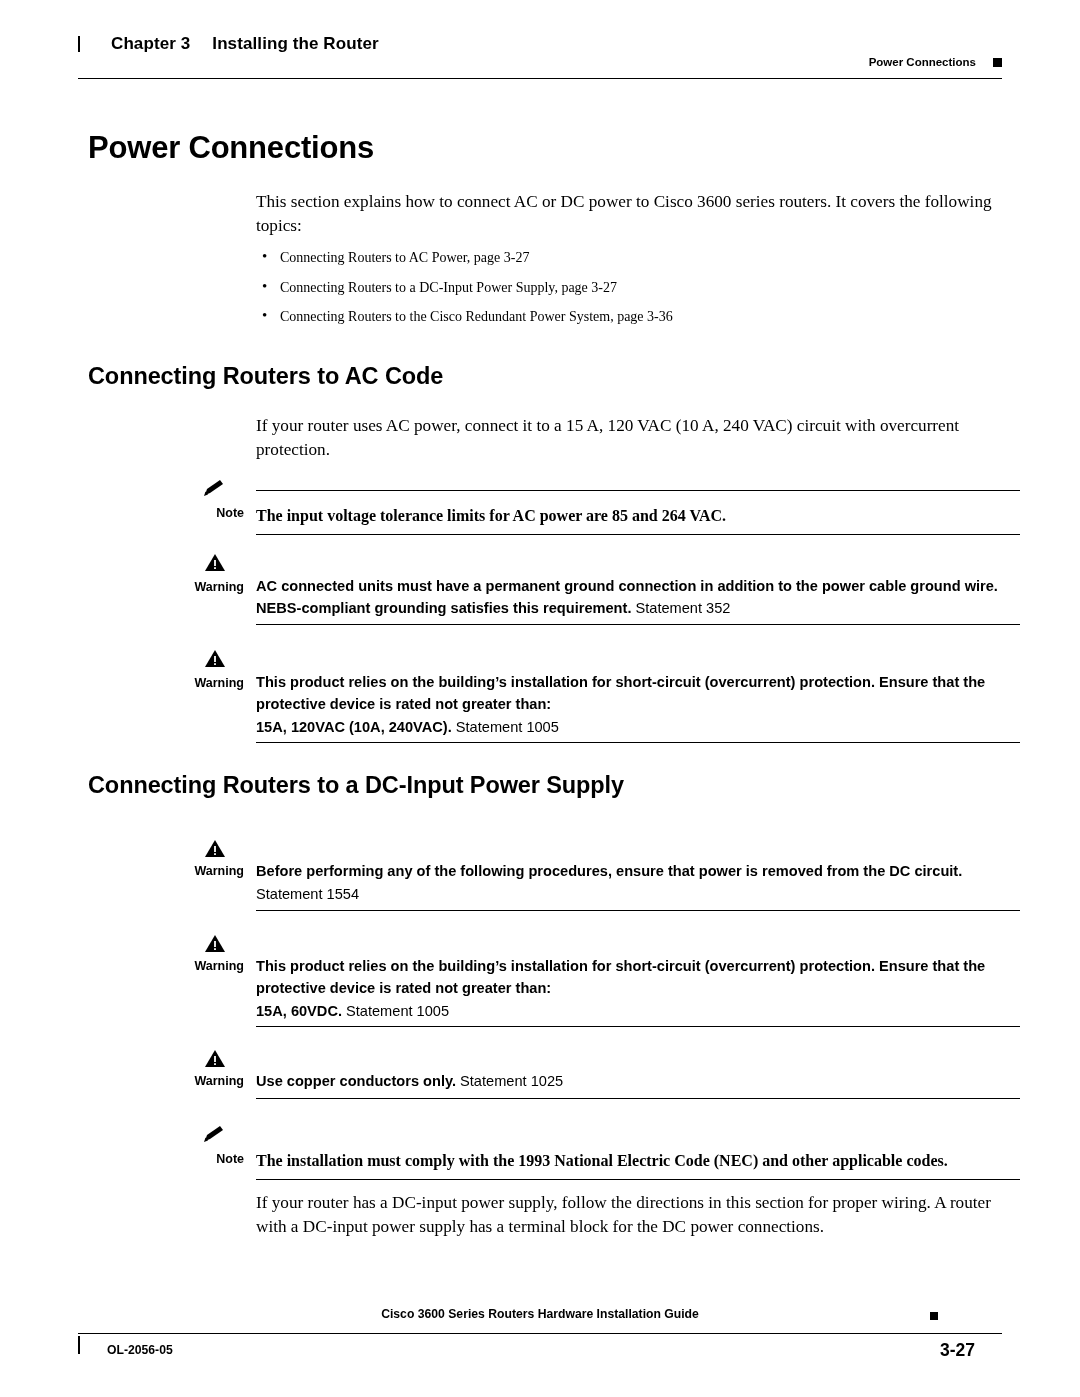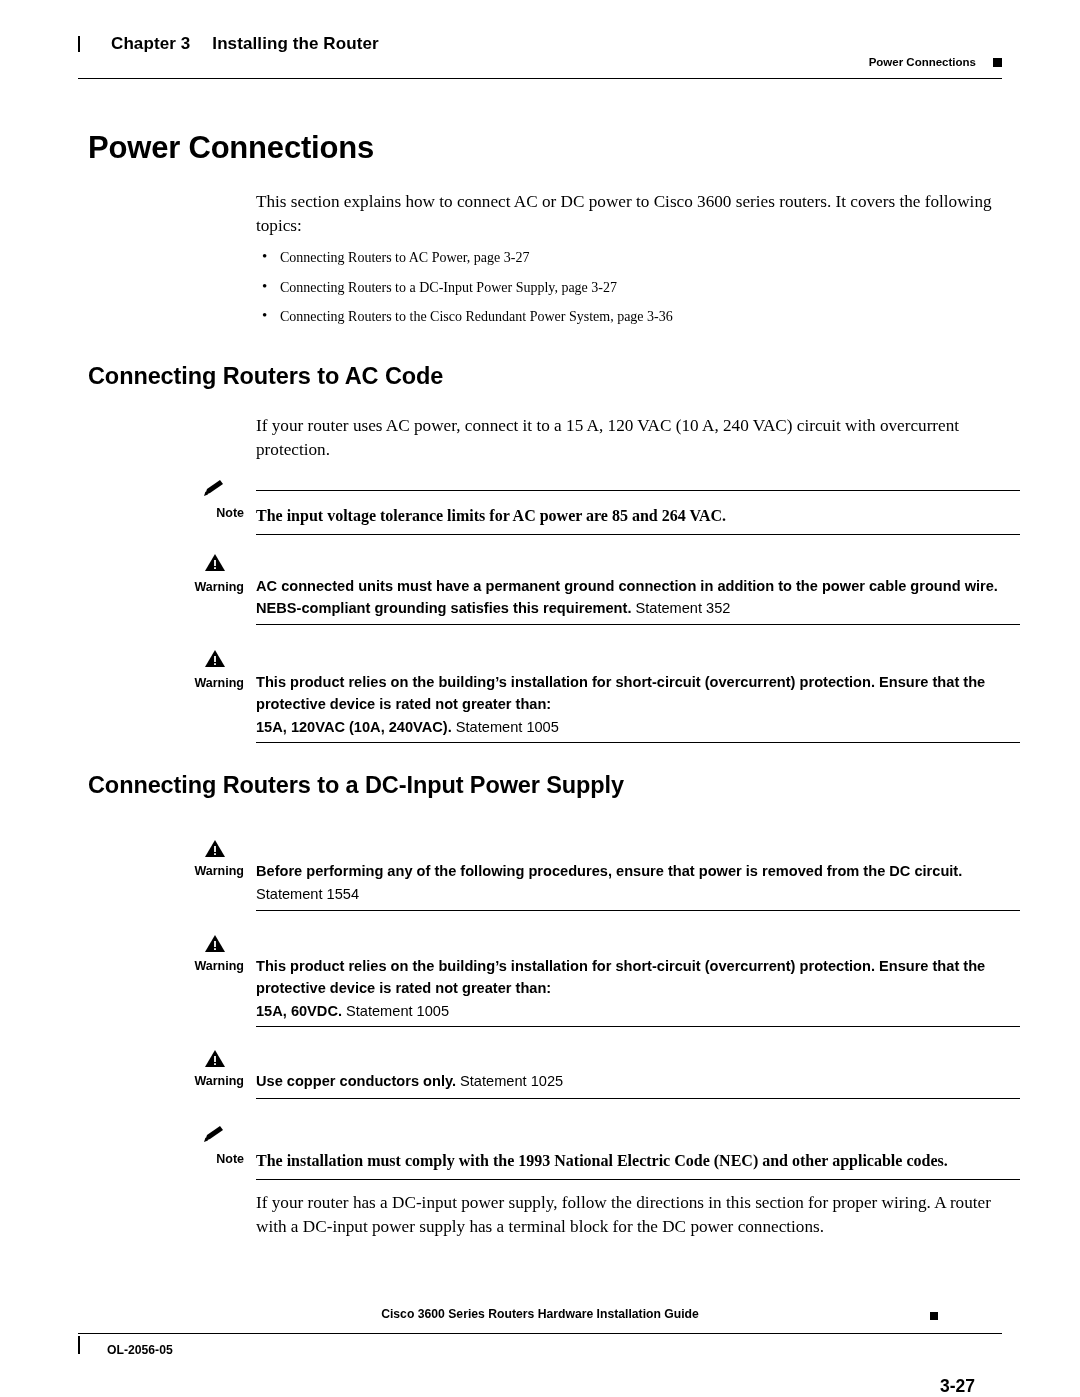--- a/index.html
+++ b/index.html
@@ -250,21 +250,20 @@
     height: 18px;
     background: #000;
   }
   .footer-page {
     position: absolute;
     left: 940px;
     top: 1340px;
     font-family: "Liberation Sans", sans-serif;
     font-weight: bold;
     font-size: 17.5px;
-    margin-top: 36px;
   }
 </style>
 </head>
 <body>
 
 <div class="page-header">
   <div class="header-tick"></div>
   <div class="header-left">
     <span class="chapter-num">Chapter 3</span><span>Installing the Router</span>
   </div>

